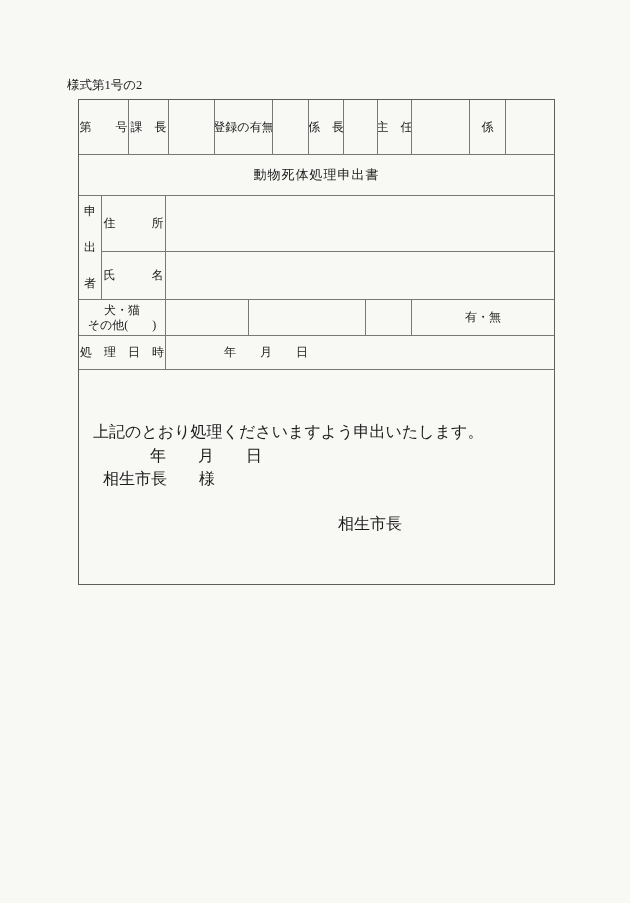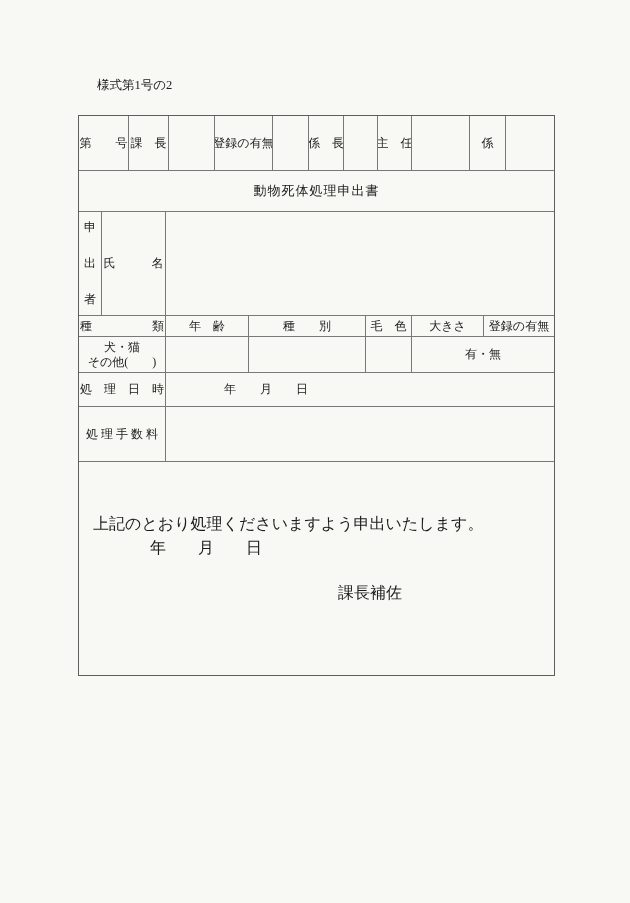--- a/index.html
+++ b/index.html
@@ -8,31 +8,31 @@
     position: relative;
     width: 630px;
     height: 903px;
     background: #f8f8f5;
     font-family: "Liberation Serif", "DejaVu Serif", serif;
     color: #1b1b1b;
     overflow: hidden;
   }
   .form-number {
     position: absolute;
-    left: 97px;
+    left: 67px;
     top: 77px;
     font-size: 12.5px;
     white-space: pre;
   }
   .form-table {
     position: absolute;
     left: 78px;
-    top: 115px;
+    top: 99px;
     width: 477px;
-    height: 561px;
+    height: 486px;
     border: 1px solid #5e5e5e;
     display: flex;
     flex-direction: column;
     background: transparent;
   }
   .row {
     display: flex;
     flex: 0 0 auto;
     border-bottom: 1px solid #787878;
     min-height: 0;
@@ -127,58 +127,51 @@
     </div>
 
     <div class="row r-applicant">
       <div class="applicant-col">
         <span>申</span>
         <span>出</span>
         <span>者</span>
       </div>
       <div class="applicant-inner">
         <div class="sub-row">
+          <div class="cell label-col">住　　　所</div>
+          <div class="cell last"></div>
+        </div>
+        <div class="sub-row">
           <div class="cell label-col">氏　　　名</div>
           <div class="cell last"></div>
         </div>
       </div>
     </div>
 
-    <div class="row r-species-head">
-      <div class="cell c87">種　　　　　類</div>
-      <div class="cell c83">年　齢</div>
-      <div class="cell c117">種　　別</div>
-      <div class="cell c46">毛　色</div>
-      <div class="cell c72">大きさ</div>
-      <div class="cell last">登録の有無</div>
-    </div>
 
     <div class="row r-species-val">
       <div class="cell c87 kind-cell">
         <span>犬・猫</span>
         <span>その他(　　)</span>
       </div>
       <div class="cell c83"></div>
       <div class="cell c117"></div>
       <div class="cell c46"></div>
       <div class="cell last">有・無</div>
     </div>
 
     <div class="row r-datetime">
       <div class="cell wide-label">処　理　日　時</div>
       <div class="cell last value-left">年　　月　　日</div>
     </div>
 
-    <div class="row r-fee">
-      <div class="cell wide-label">処 理 手 数 料</div>
-      <div class="cell last"></div>
-    </div>
 
     <div class="row">
       <div class="statement-cell">
         <div>上記のとおり処理くださいますよう申出いたします。</div>
         <div class="st-date">年　　月　　日</div>
-        <div class="st-name">課長補佐</div>
+        <div class="st-addressee">相生市長　　様</div>
+        <div class="st-name">相生市長</div>
       </div>
     </div>
 
   </div>
 </div>
 
 </body></html>

